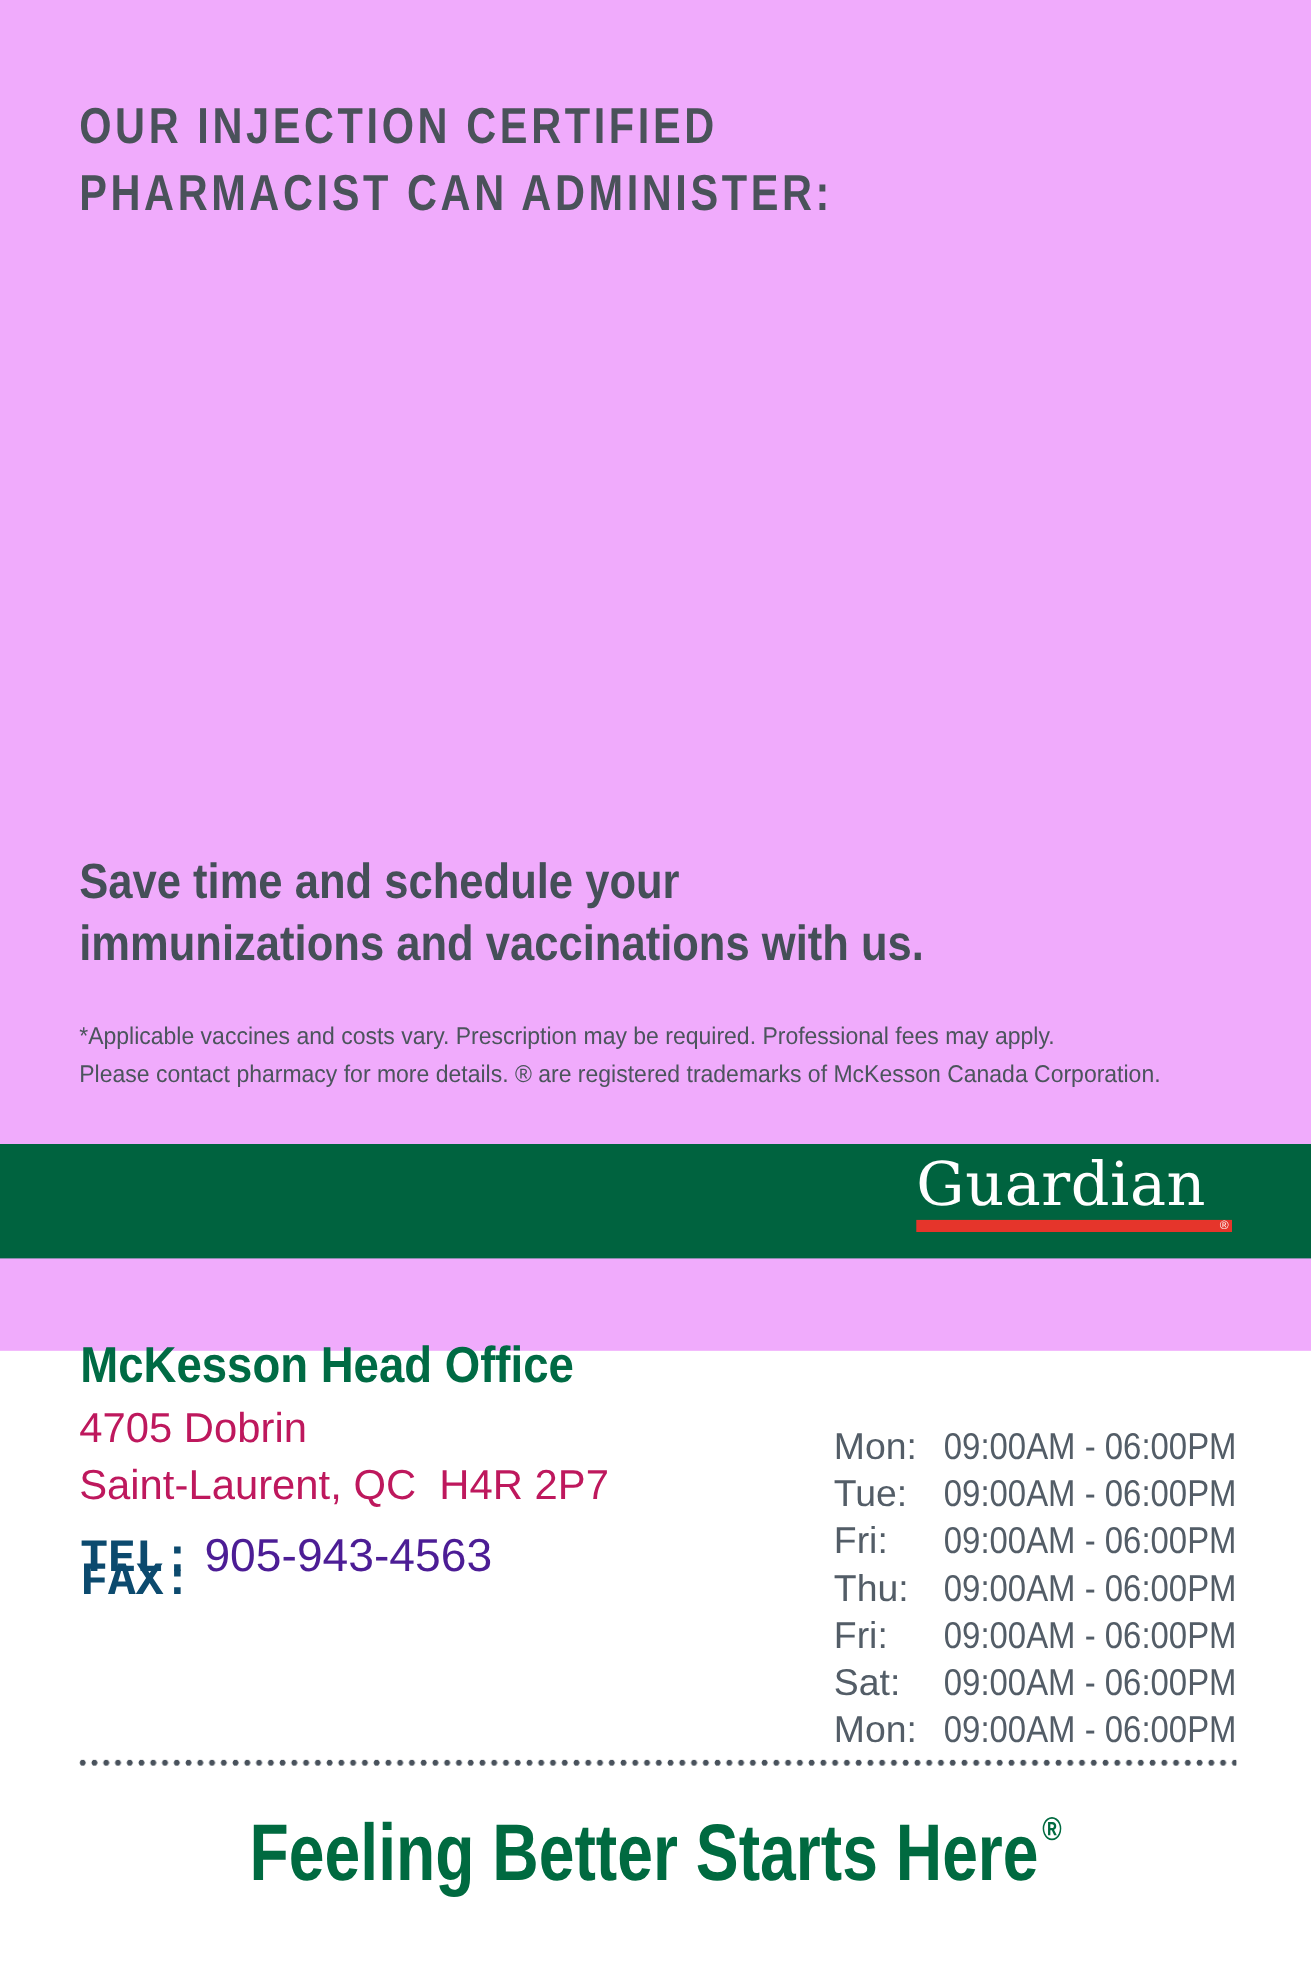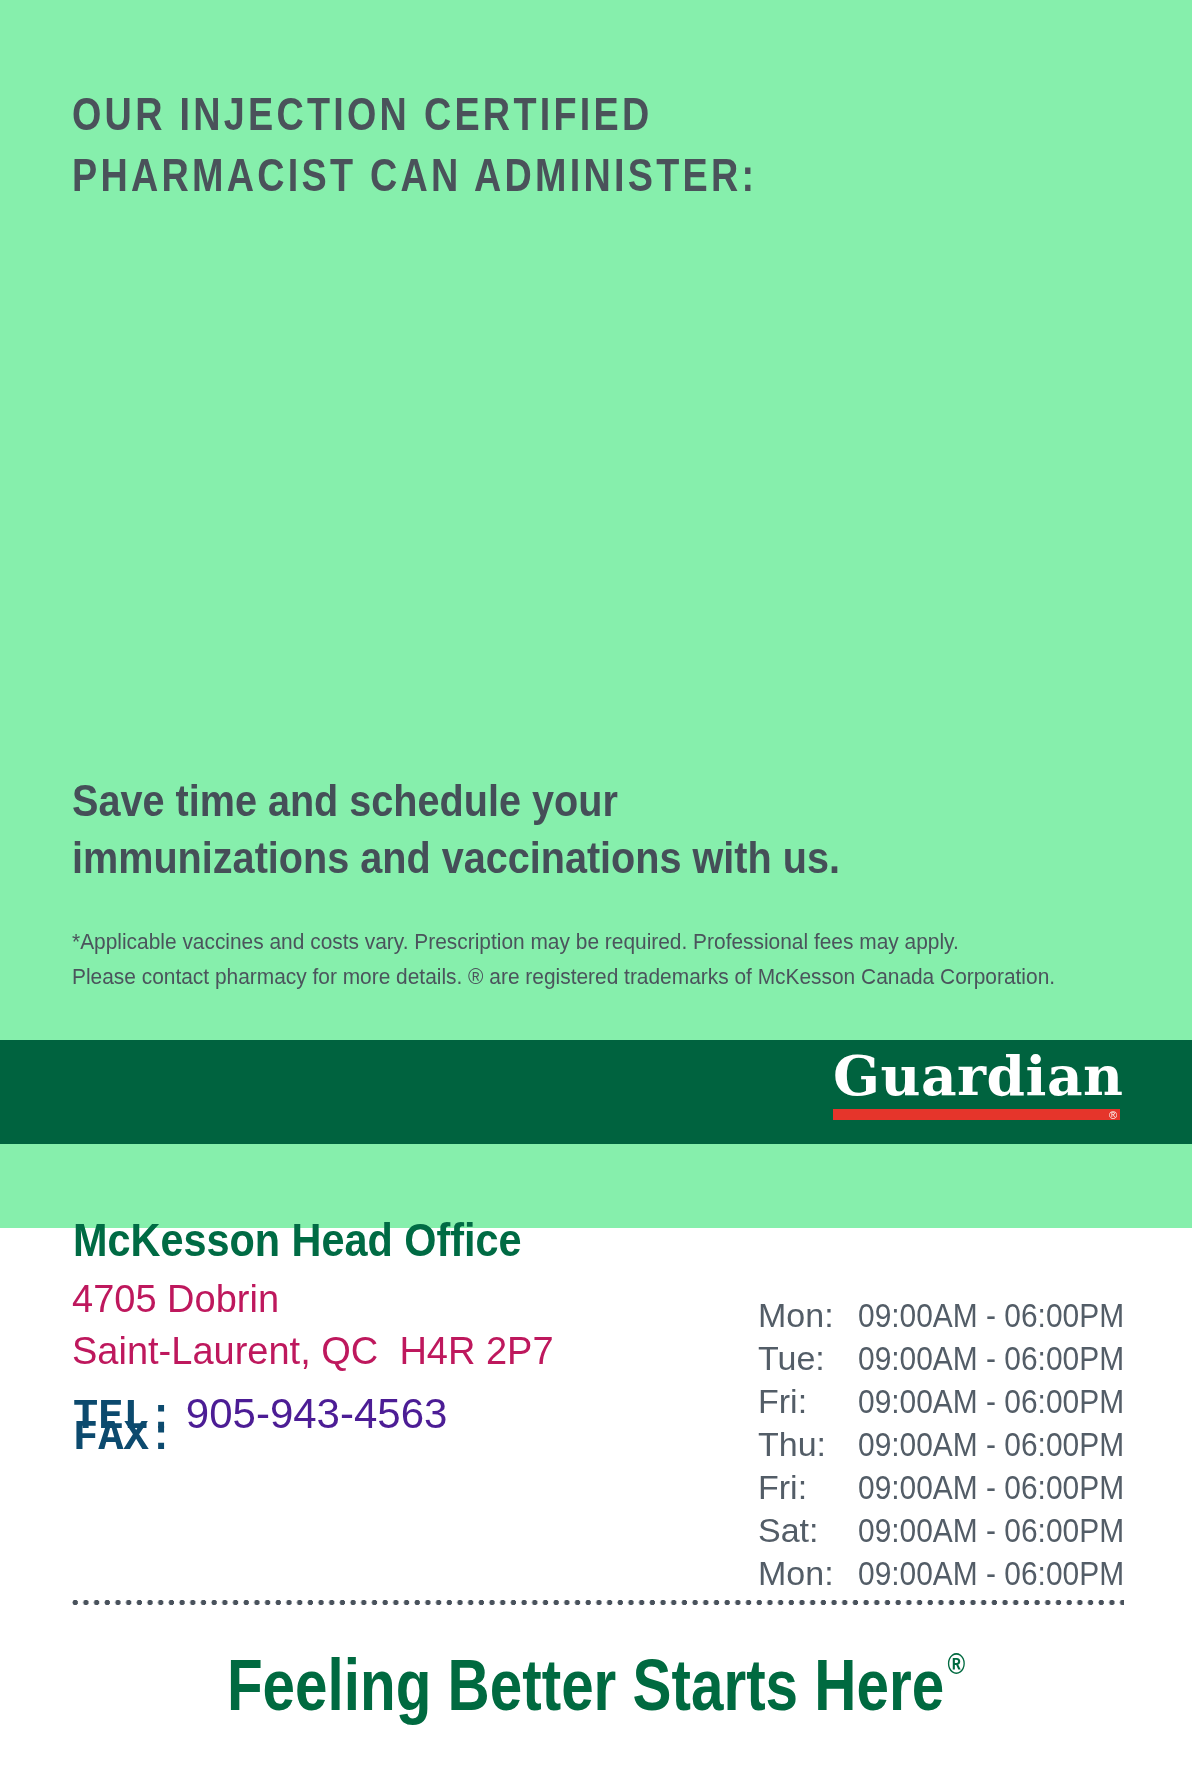--- a/index.html
+++ b/index.html
@@ -10,21 +10,21 @@
     height: 1785px;
     background: #ffffff;
     font-family: "Liberation Sans", sans-serif;
     overflow: hidden;
   }
   
   .hero {
     position: absolute;
     top: 0; left: 0;
     width: 1192px; height: 1228px;
-    background: #86efac;
+    background: #f0abfc;
   }
   .headline {
     position: absolute;
     left: 72px; top: 84px;
     font-size: 46px;
     font-weight: bold;
     color: #4a525a;
     letter-spacing: 4px;
     line-height: 61px;
     transform: scaleX(0.82);
@@ -60,21 +60,21 @@
     width: 1192px; height: 104px;
     background: #00633f;
   }
   .logo {
     position: absolute;
     left: 833px; top: 1047px;
     width: 287px;
   }
   .logo-text {
     font-family: "DejaVu Serif", serif;
-    font-weight: bold;
+    font-weight: normal;
     font-size: 55px;
     line-height: 58px;
     color: #ffffff;
     letter-spacing: 0.5px;
     white-space: nowrap;
   }
   .logo-bar {
     position: relative;
     margin-top: 4px;
     width: 287px; height: 11px;

